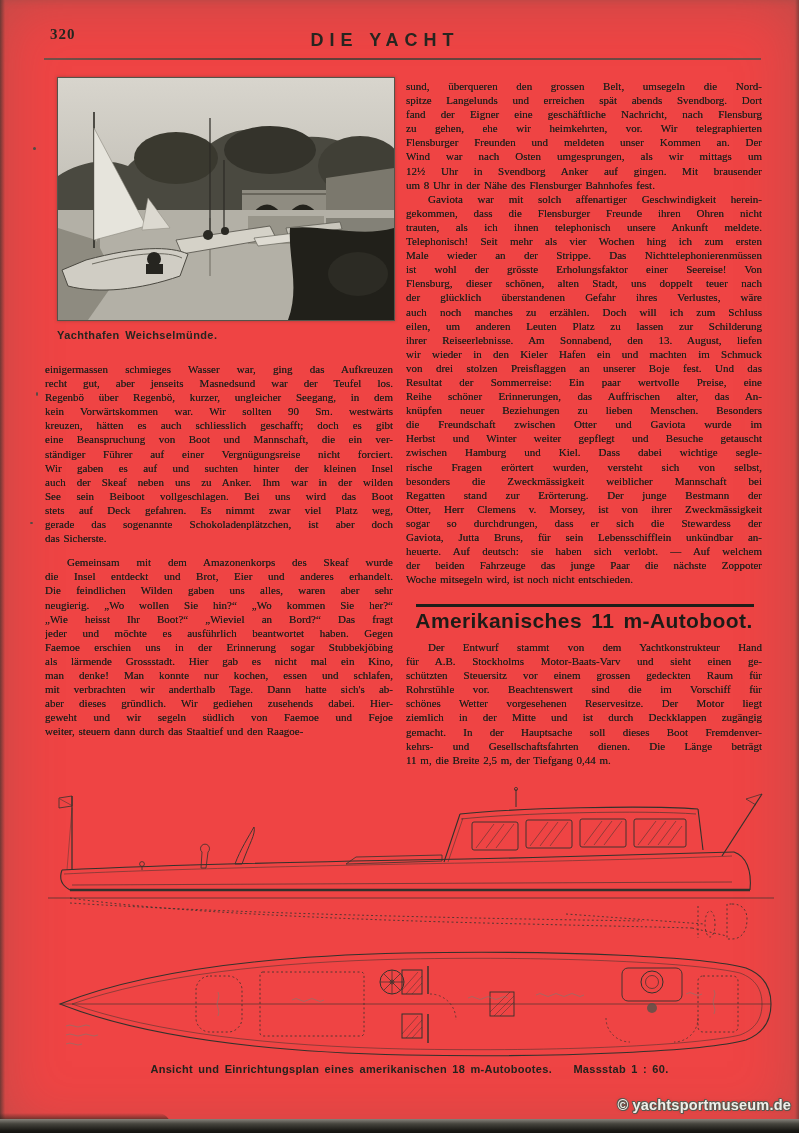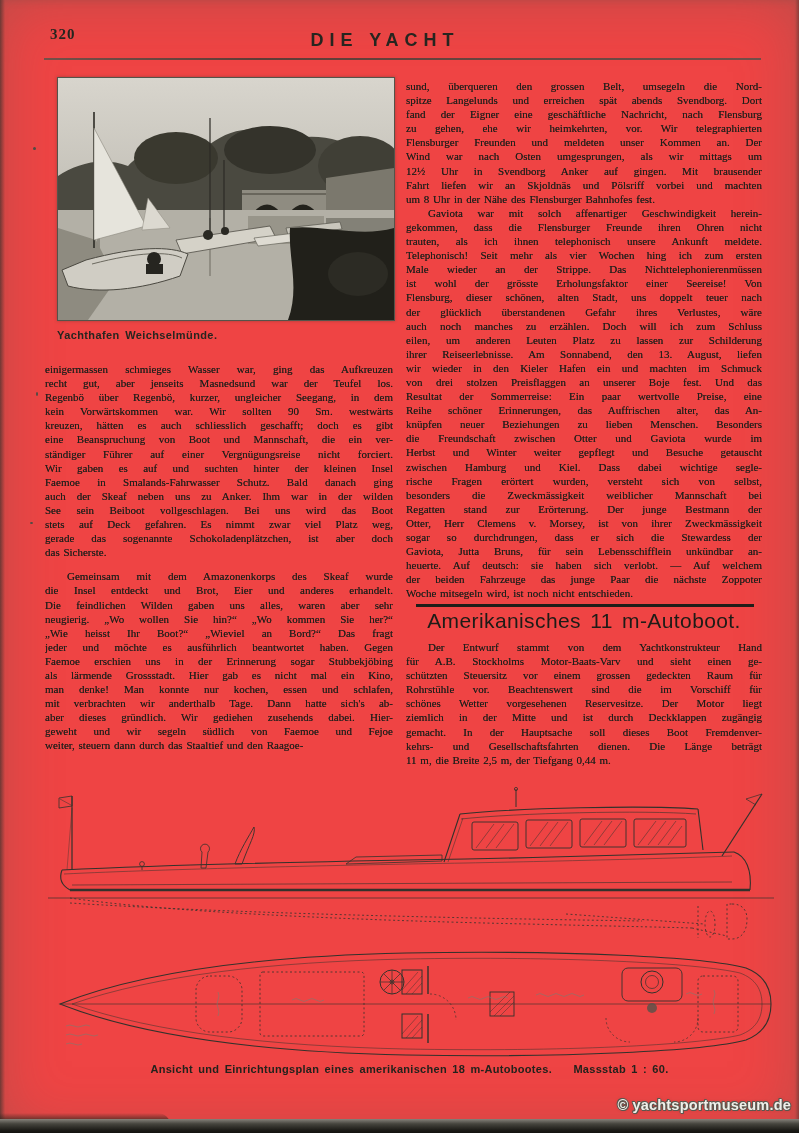--- a/index.html
+++ b/index.html
@@ -38,21 +38,21 @@
   .col-right{left:406px;top:79px;width:356px;}
   .article-body{left:406px;top:640px;width:356px;}
   .tline{height:14.1px;line-height:14.1px;overflow:hidden;
     text-align:justify;text-align-last:justify;word-spacing:1px;white-space:normal;}
   .tline.lastline{text-align-last:left;}
   .para.indent .tline:first-child{text-indent:22px;}
   .para.gap{margin-top:10px;}
   
   .article-rule{position:absolute;left:416px;top:604px;width:338px;height:2.5px;background:#1f1e19;}
   .article-heading{position:absolute;left:406px;top:609px;width:356px;margin:0;text-align:center;
-    font-family:"Liberation Sans","DejaVu Sans",sans-serif;font-weight:normal;
+    font-family:"Liberation Sans","DejaVu Sans",sans-serif;font-weight:bold;
     font-size:21px;letter-spacing:.4px;word-spacing:3px;color:#1d1c17;}
   
   .drawing{position:absolute;left:46px;top:786px;width:742px;height:272px;margin:0;}
   .drawing svg{display:block;width:100%;height:100%;}
   .drawing-caption{position:absolute;left:90px;right:70px;top:1063px;text-align:center;
     font-family:"Liberation Sans","DejaVu Sans",sans-serif;font-weight:bold;
     font-size:11px;letter-spacing:.3px;word-spacing:2px;color:#23221c;}
   .drawing-caption .scale{margin-left:16px;}
   
   .watermark{position:absolute;right:8px;top:1097px;
@@ -132,21 +132,20 @@
   <div class="col col-left">
       <div class="para">
         <div class="tline">einigermassen schmieges Wasser war, ging das Aufkreuzen</div>
         <div class="tline">recht gut, aber jenseits Masnedsund war der Teufel los.</div>
         <div class="tline">Regenbö über Regenbö, kurzer, ungleicher Seegang, in dem</div>
         <div class="tline">kein Vorwärtskommen war.  Wir sollten 90 Sm. westwärts</div>
         <div class="tline">kreuzen, hätten es auch schliesslich geschafft; doch es gibt</div>
         <div class="tline">eine Beanspruchung von Boot und Mannschaft, die ein ver-</div>
         <div class="tline">ständiger Führer auf einer Vergnügungsreise nicht forciert.</div>
         <div class="tline">Wir gaben es auf und suchten hinter der kleinen Insel</div>
-        <div class="tline">Faemoe in Smalands-Fahrwasser Schutz.  Bald danach ging</div>
         <div class="tline">auch der Skeaf neben uns zu Anker.  Ihm war in der wilden</div>
         <div class="tline">See sein Beiboot vollgeschlagen.  Bei uns wird das Boot</div>
         <div class="tline">stets auf Deck gefahren.  Es nimmt zwar viel Platz weg,</div>
         <div class="tline">gerade das sogenannte Schokoladenplätzchen, ist aber doch</div>
         <div class="tline lastline">das Sicherste.</div>
       </div>
       <div class="para indent gap">
         <div class="tline">Gemeinsam mit dem Amazonenkorps des Skeaf wurde</div>
         <div class="tline">die Insel entdeckt und Brot, Eier und anderes erhandelt.</div>
         <div class="tline">Die feindlichen Wilden gaben uns alles, waren aber sehr</div>
@@ -164,21 +163,20 @@
     </div>
   <div class="col col-right">
       <div class="para">
         <div class="tline">sund, überqueren den grossen Belt, umsegeln die Nord-</div>
         <div class="tline">spitze Langelunds und erreichen spät abends Svendborg.  Dort</div>
         <div class="tline">fand der Eigner eine geschäftliche Nachricht, nach Flensburg</div>
         <div class="tline">zu gehen, ehe wir heimkehrten, vor.  Wir telegraphierten</div>
         <div class="tline">Flensburger Freunden und meldeten unser Kommen an.  Der</div>
         <div class="tline">Wind war nach Osten umgesprungen, als wir mittags um</div>
         <div class="tline">12½ Uhr in Svendborg Anker auf gingen.  Mit brausender</div>
-        <div class="tline">Fahrt liefen wir an Skjoldnäs und Pölsriff vorbei und machten</div>
         <div class="tline lastline">um 8 Uhr in der Nähe des Flensburger Bahnhofes fest.</div>
       </div>
       <div class="para indent">
         <div class="tline">Gaviota war mit solch affenartiger Geschwindigkeit herein-</div>
         <div class="tline">gekommen, dass die Flensburger Freunde ihren Ohren nicht</div>
         <div class="tline">trauten, als ich ihnen telephonisch unsere Ankunft meldete.</div>
         <div class="tline">Telephonisch!  Seit mehr als vier Wochen hing ich zum ersten</div>
         <div class="tline">Male wieder an der Strippe.  Das Nichttelephonierenmüssen</div>
         <div class="tline">ist wohl der grösste Erholungsfaktor einer Seereise!  Von</div>
         <div class="tline">Flensburg, dieser schönen, alten Stadt, uns doppelt teuer nach</div>

